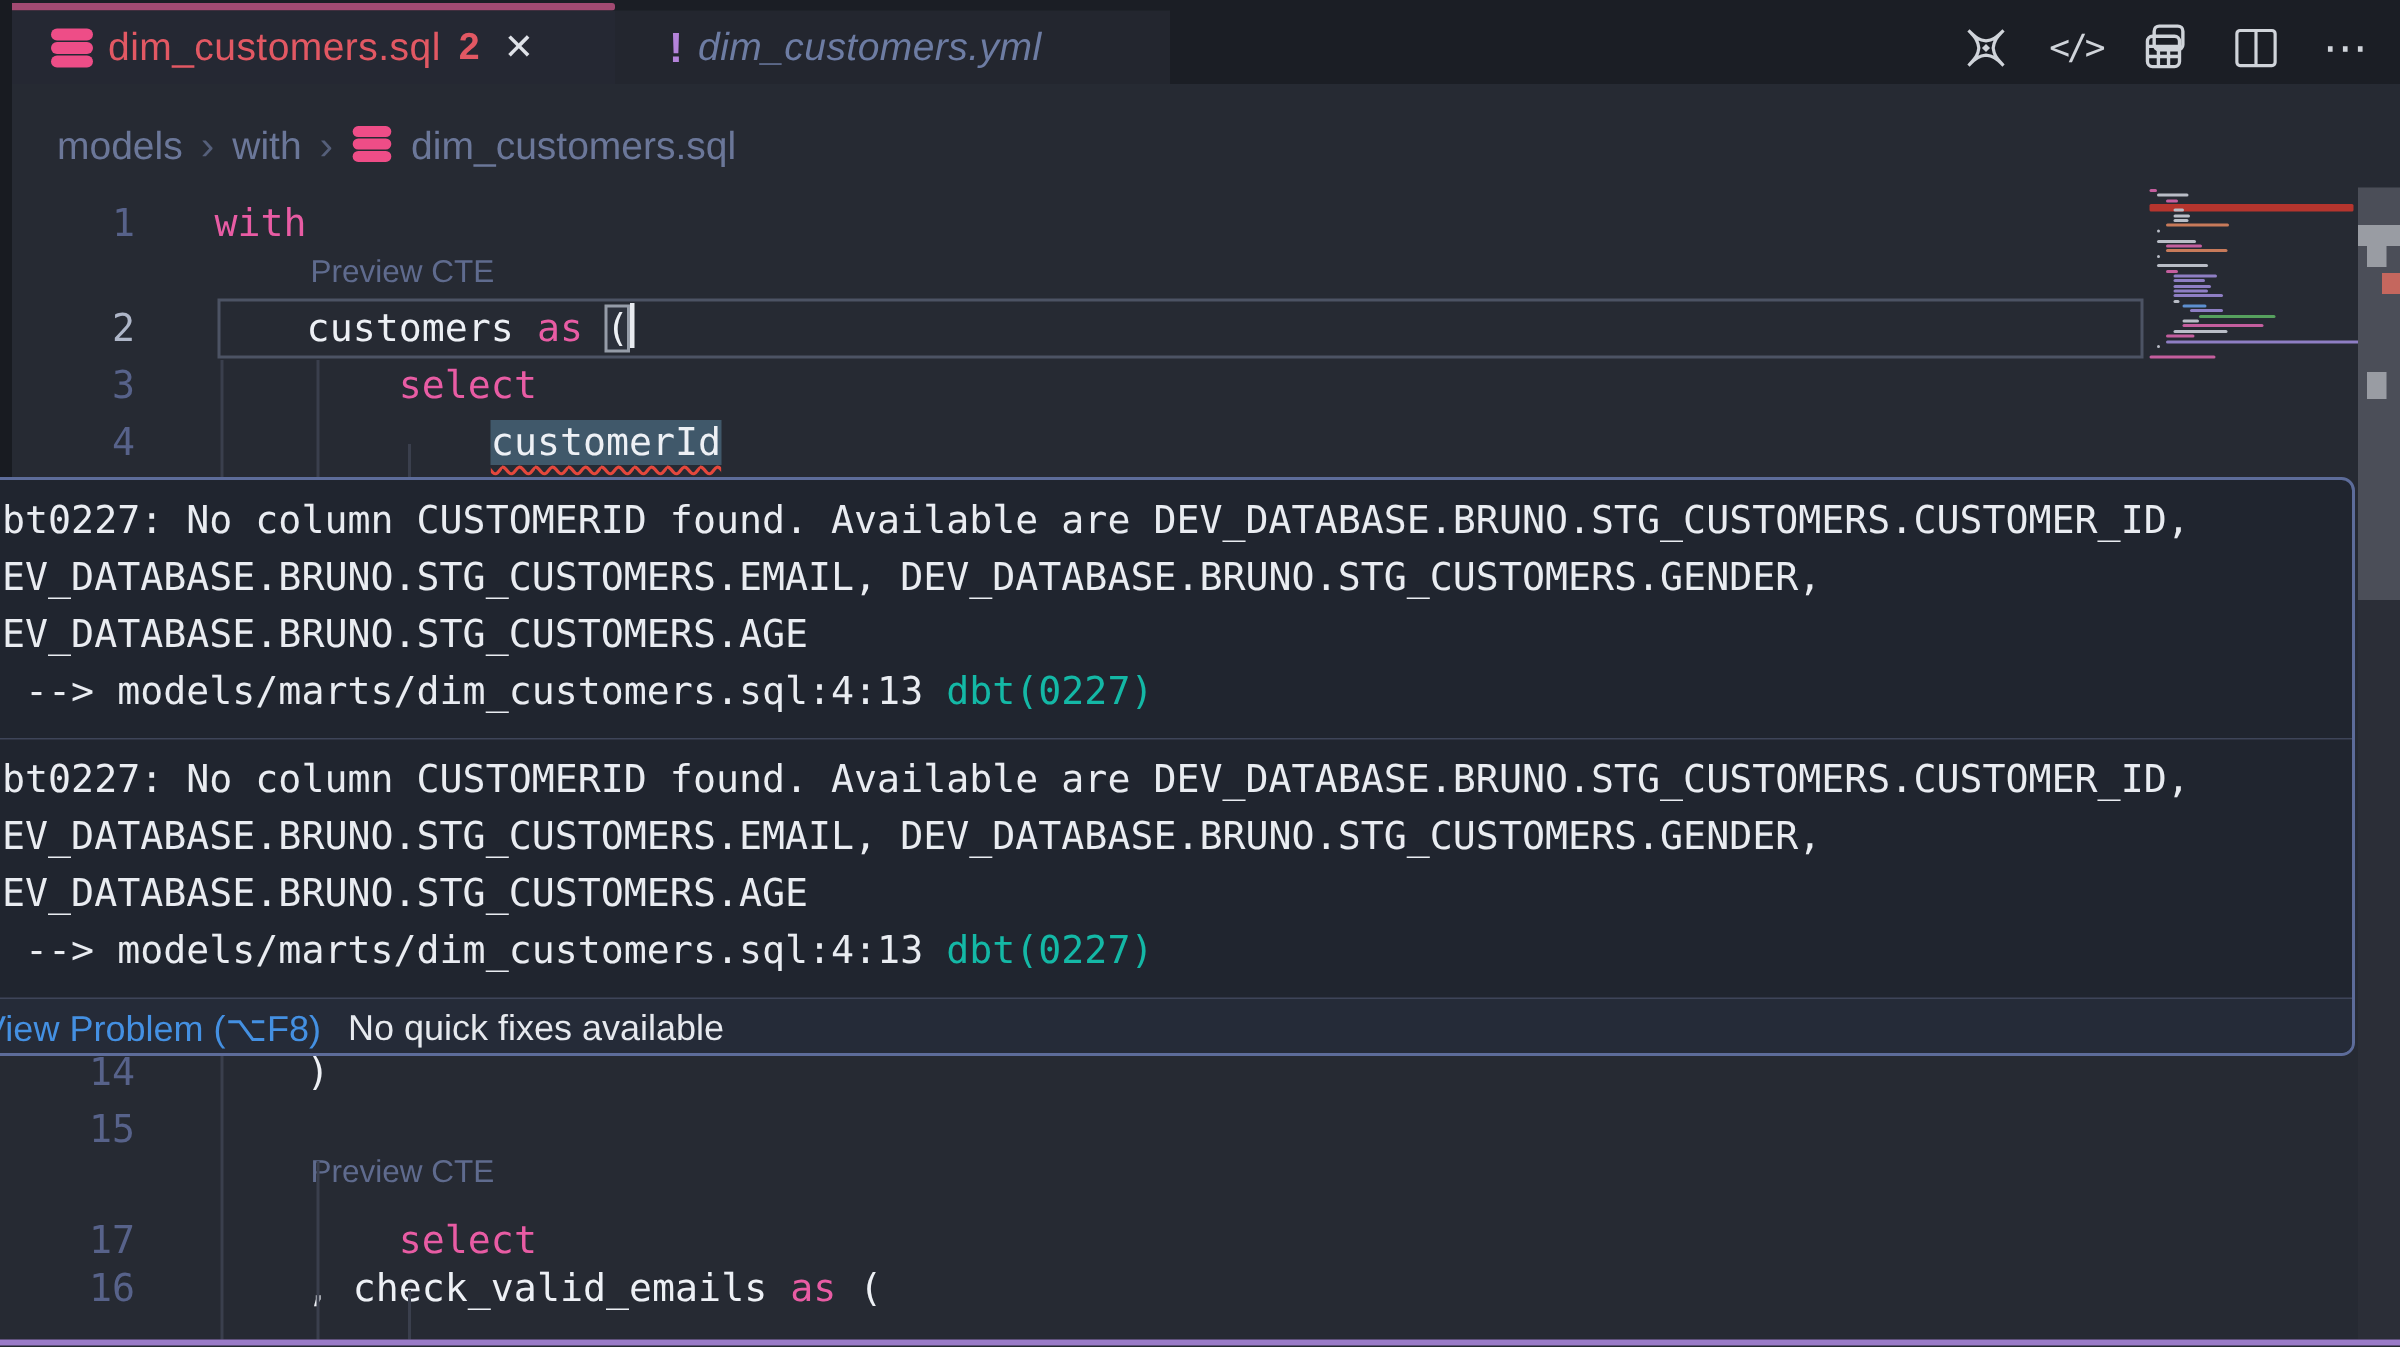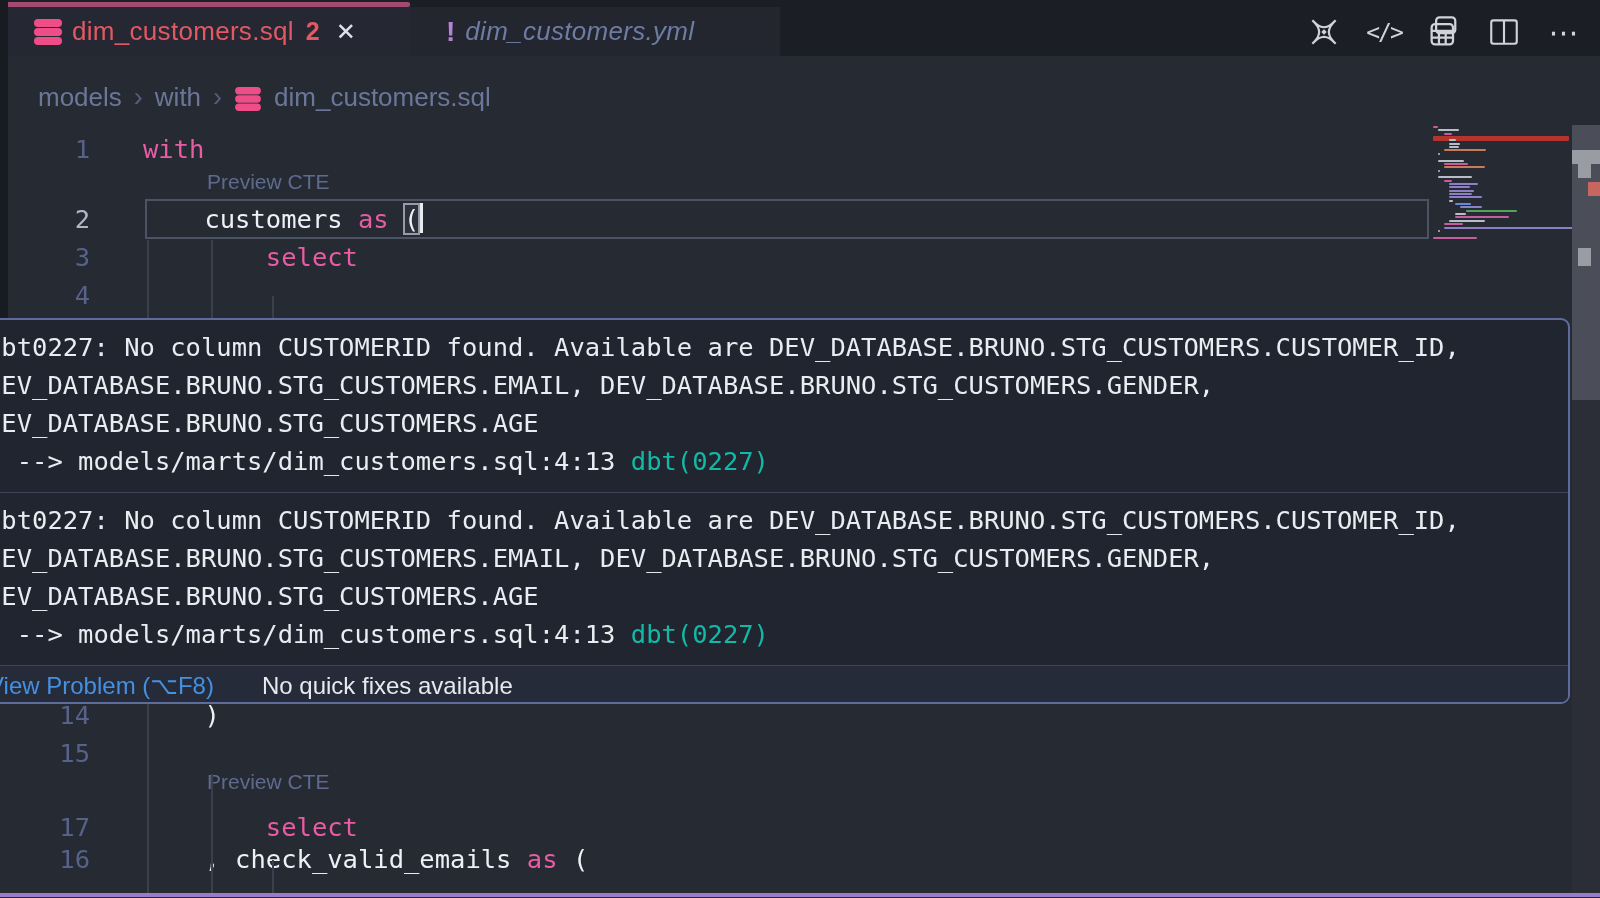--- a/index.html
+++ b/index.html
@@ -24,21 +24,21 @@
   .warn-icon { color:#b483da; font-size:28px; font-weight:bold; margin-left:36px; font-style:normal; }
   .tab-label-yml { color:#6d7ca3; font-size:26px; font-style:italic; margin-left:10px; letter-spacing:.3px; }
 
   .editor-actions { position:absolute; right:18px; top:10px; height:44px; display:flex; align-items:center; gap:24px; }
   .action { width:36px; height:36px; display:flex; align-items:center; justify-content:center; color:#d0d4da; cursor:pointer; }
   .action svg { stroke:#d0d4da; fill:none; stroke-width:2; }
   .action.codetxt { font-family:"DejaVu Sans Mono", monospace; font-size:23px; letter-spacing:-2px; }
   .action.dots { font-size:30px; letter-spacing:1px; }
 
   
-  .breadcrumb { position:absolute; left:38px; top:82px; display:flex; align-items:flex-end; gap:12px;
+  .breadcrumb { position:absolute; left:38px; top:82px; display:flex; align-items:flex-start; gap:12px;
                 color:#6b7799; font-size:26px; }
   .crumb-sep { color:#555f7a; font-size:27px; }
   .breadcrumb .db-icon { transform:scale(.92); }
 
   
   .db-icon { display:inline-block; width:28px; height:28px; position:relative; }
   .db-icon span { position:absolute; left:0; width:28px; height:8px; background:#ee4d87; border-radius:4px; }
   .db-icon span:nth-child(1){ top:1px; }
   .db-icon span:nth-child(2){ top:10px; }
   .db-icon span:nth-child(3){ top:19px; }
@@ -64,21 +64,21 @@
   .hover-popup { position:absolute; left:-16px; top:318px; width:1586px; height:386px;
                  background:#20252f; border:2px solid #5d6c9a; border-radius:9px; z-index:10;
                  overflow:hidden; }
   .hover-msg { padding:8px 0 12px 0; font-family:"DejaVu Sans Mono", monospace;
                font-size:25.5px; line-height:38px; white-space:pre; color:#e9ecf1; }
   .hover-msg + .hover-msg { border-top:1px solid #3e4559; }
   .msg-src { color:#14b8a6; }
   .hover-status { height:41px; border-top:1px solid #3e4559; background:#252b38;
                   display:flex; align-items:center; font-size:24px; padding-left:2px; }
   .view-problem { color:#4490e2; cursor:pointer; }
-  .no-fix { color:#e6e9ee; margin-left:48px; }
+  .no-fix { color:#e6e9ee; margin-left:18px; }
 
   
   .minimap { position:absolute; left:1433px; top:126px; width:136px; height:230px; cursor:pointer; }
   .mini-line { position:absolute; height:2px; border-radius:1px; }
   .mini-line.error { height:5px; }
   .scrollbar { position:absolute; left:1572px; top:125px; width:28px; height:768px; background:#2b2e37; }
   .sb-thumb { position:absolute; left:0; top:0; width:28px; height:275px; background:#4b4e58; }
   .sb-dec { position:absolute; }
 
   .bottom-line { position:absolute; left:0; top:893px; width:1600px; height:4px; background:#9a7bc8; }
@@ -157,20 +157,21 @@
     <div class="code-row" style="top: 200px;">
       <div class="ln active">2</div>
       <div class="code-text"><span class="fg">    customers </span><span class="kw">as</span><span class="fg"> </span><span class="fg bracket-box">(</span><span class="cursor-bar"></span></div>
     </div>
     <div class="code-row" style="top: 238px;">
       <div class="ln">3</div>
       <div class="code-text"><span class="fg">        </span><span class="kw">select</span></div>
     </div>
     <div class="code-row" style="top: 276px;">
       <div class="ln">4</div>
+      <div class="code-text"><span class="fg">            </span><span class="fg err-word">customerId</span></div>
     </div>
     <div class="code-row" style="top: 696px;">
       <div class="ln">14</div>
       <div class="code-text"><span class="fg">    )</span></div>
     </div>
     <div class="code-row" style="top: 734px;">
       <div class="ln">15</div>
       <div class="code-text"></div>
     </div>
     <div class="lens-row" style="top: 770px;">Preview CTE</div>

